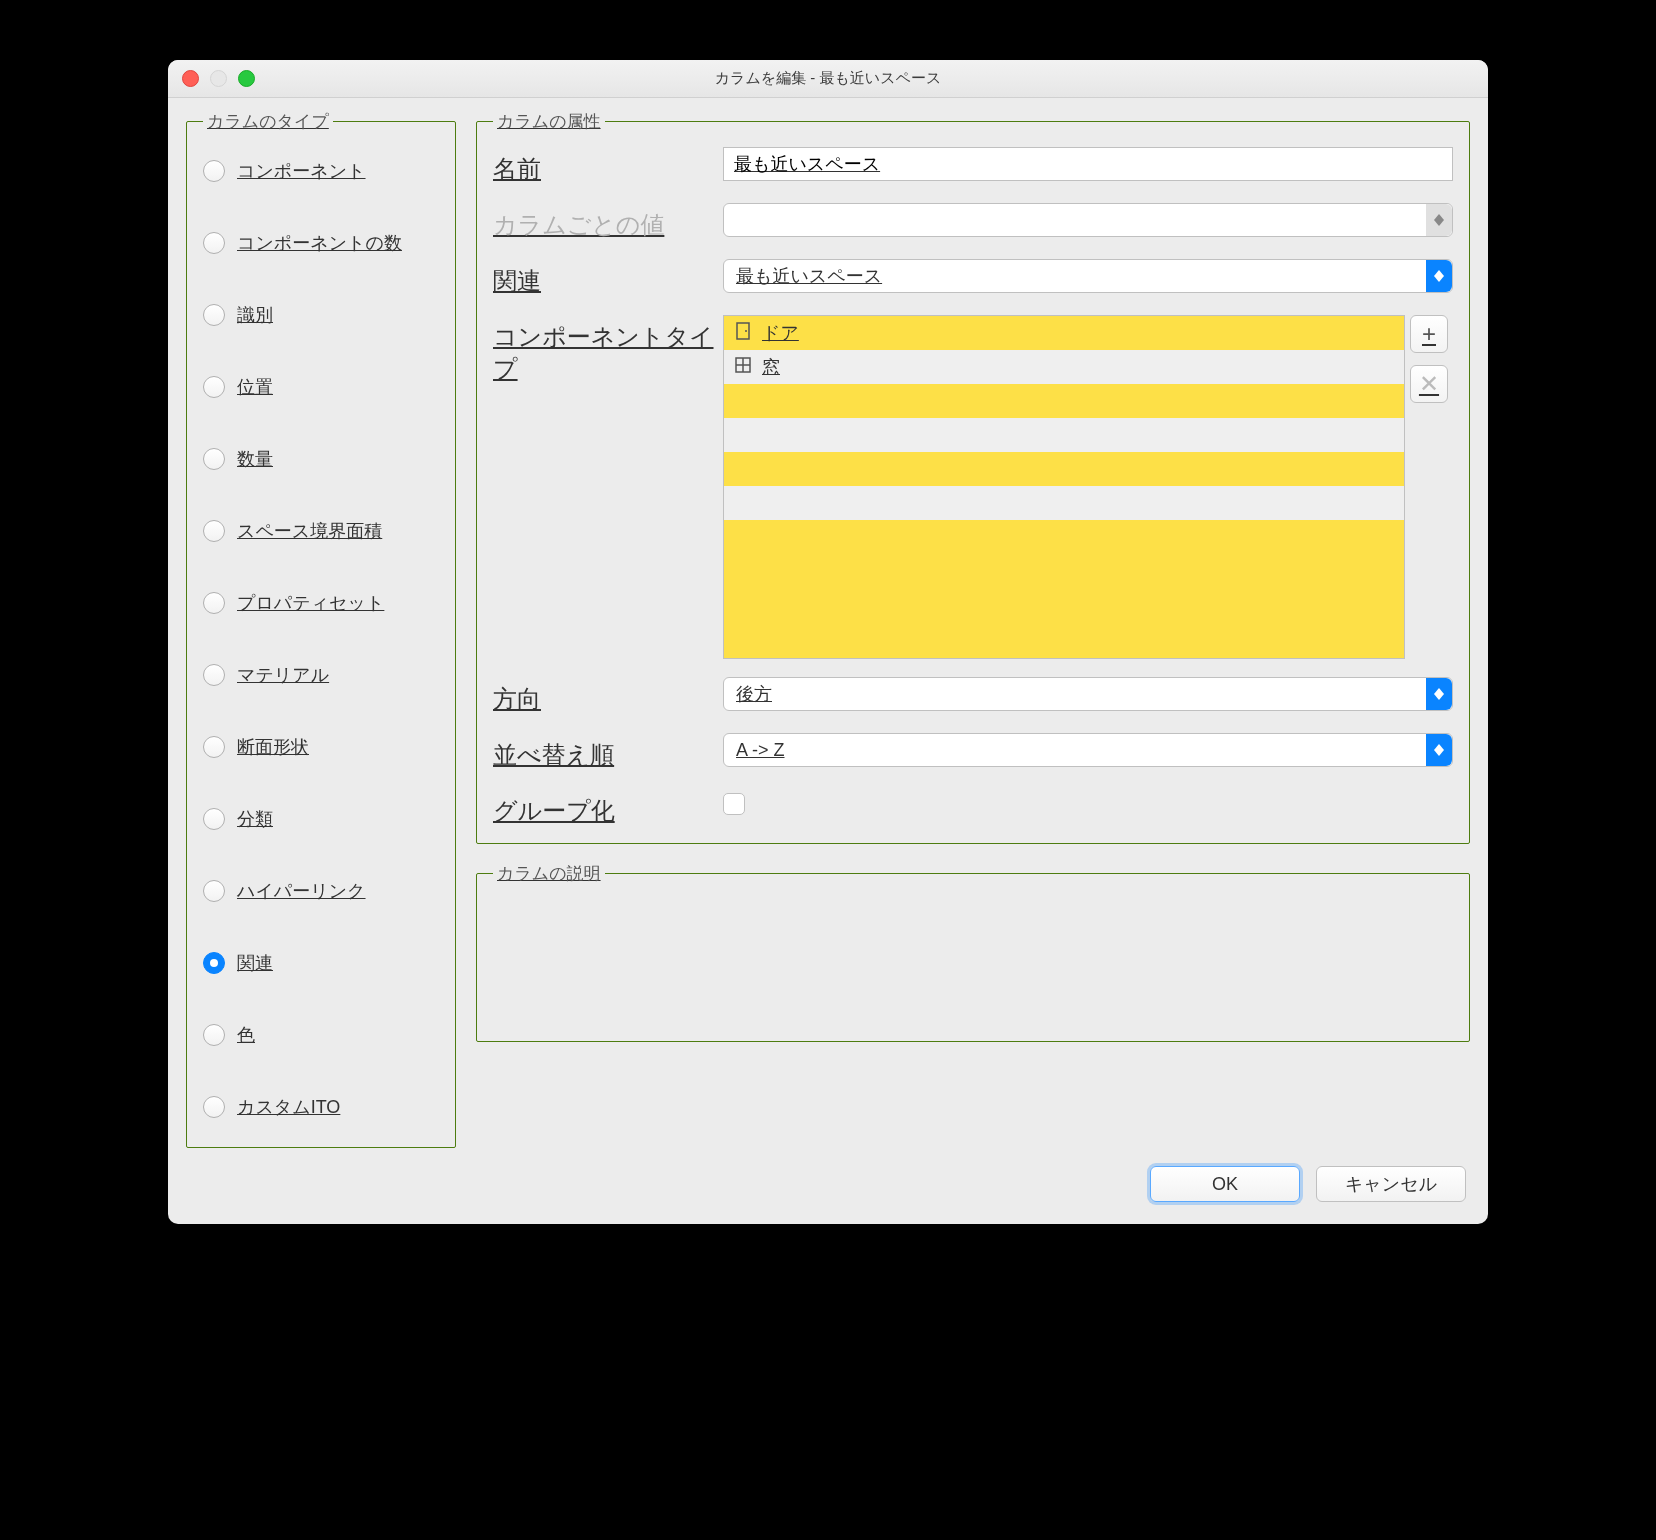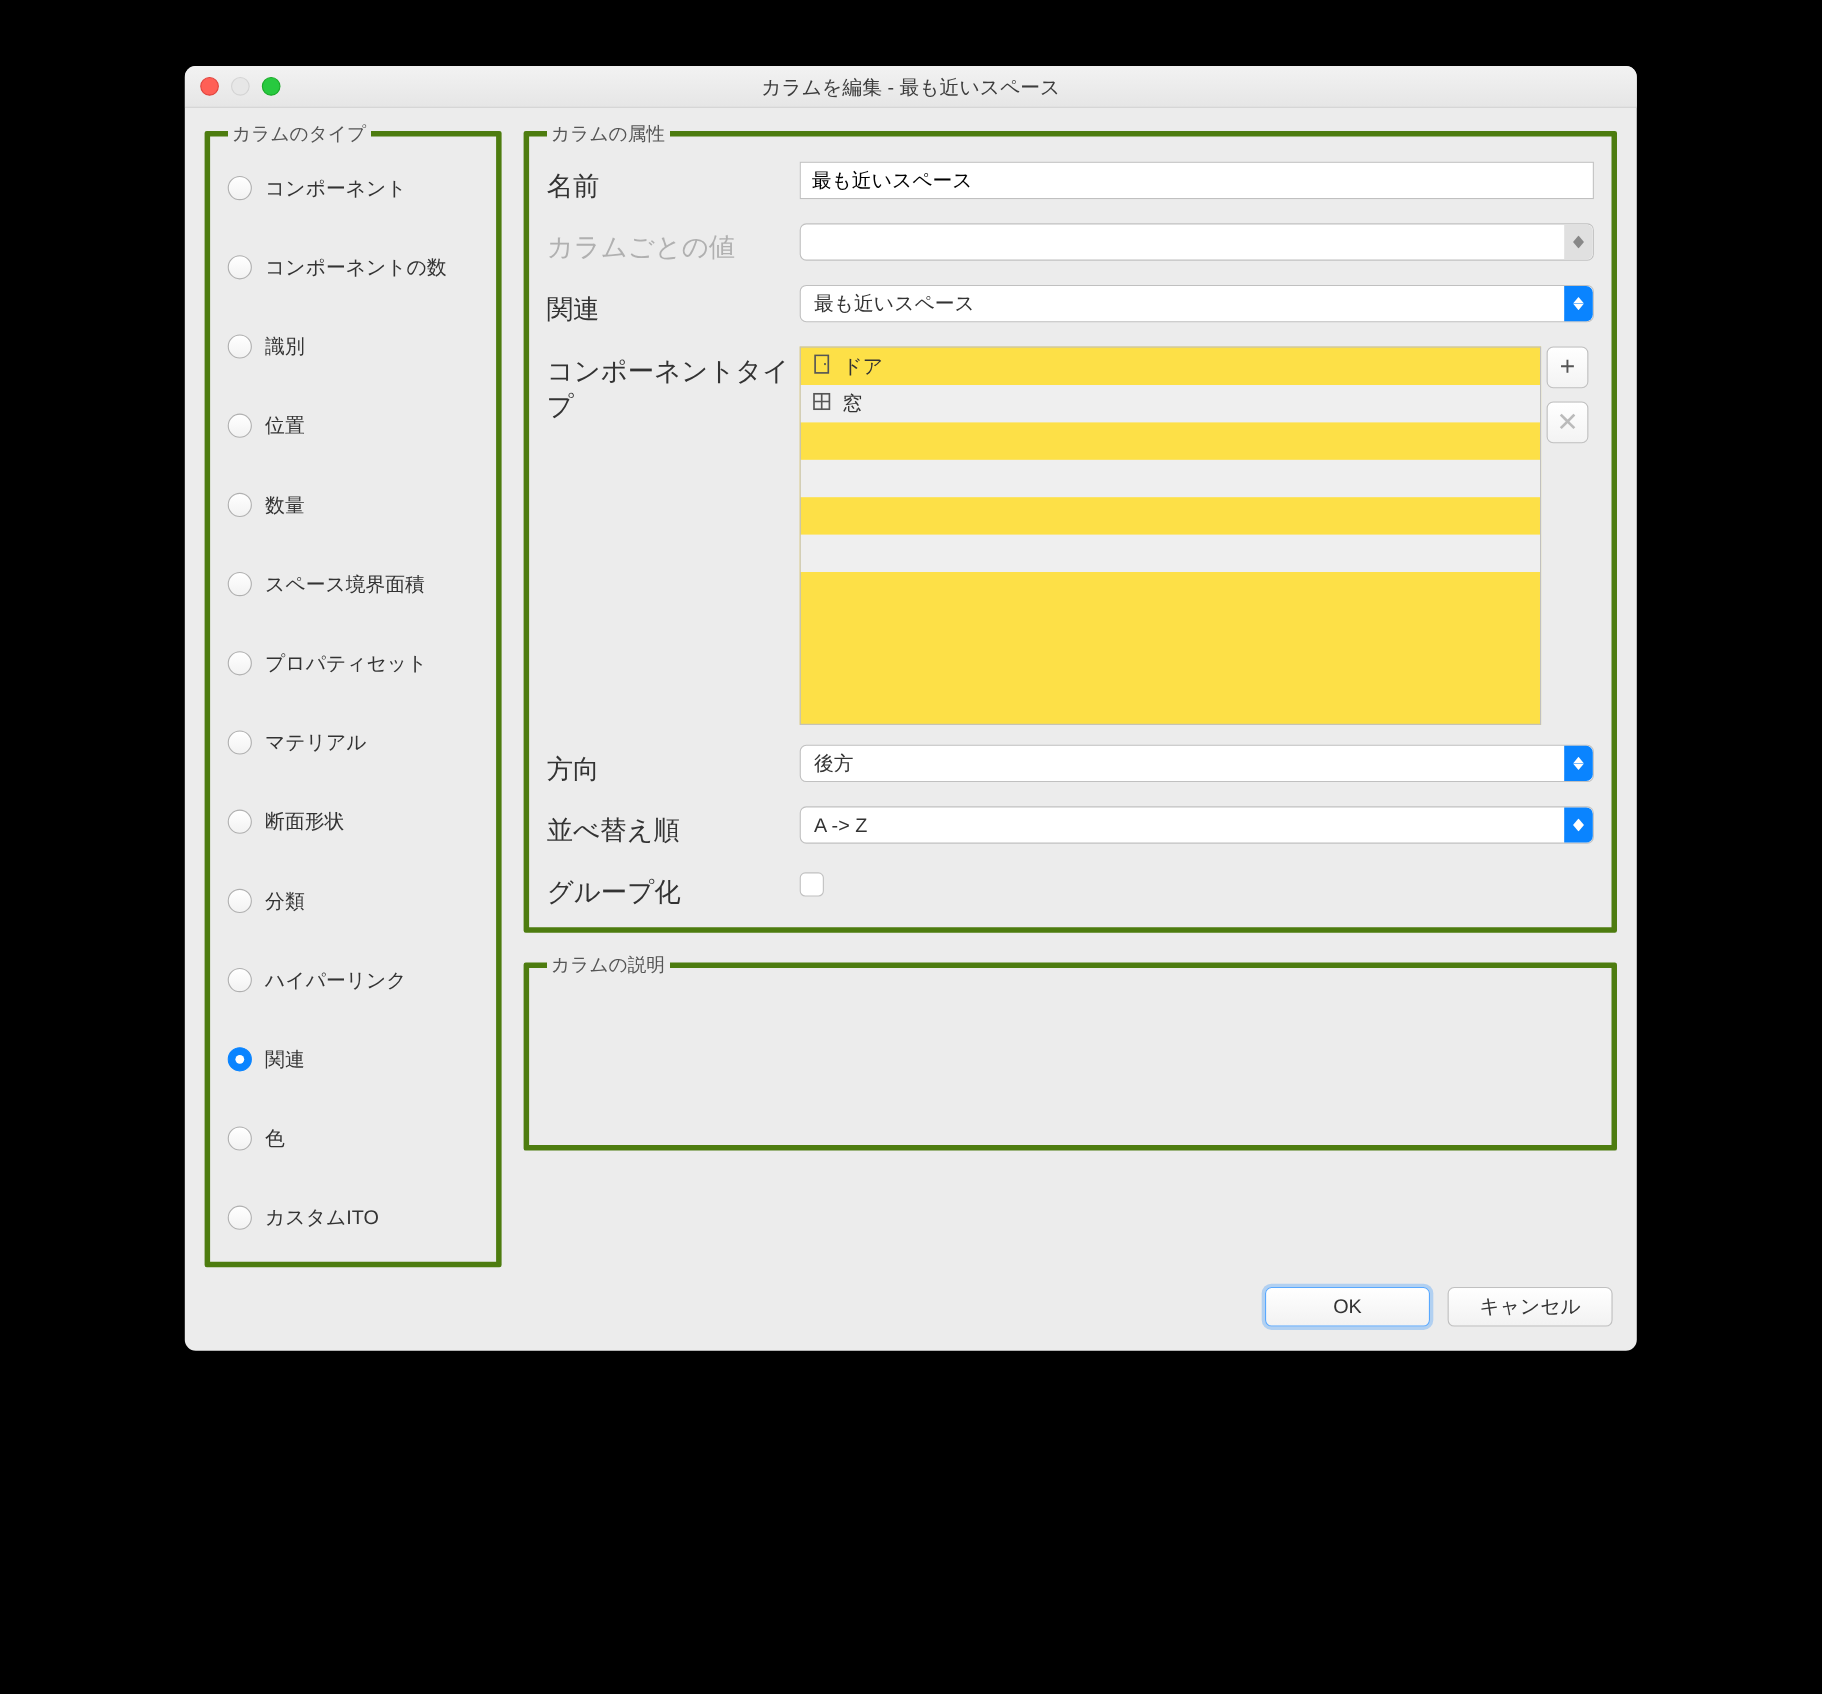--- a/index.html
+++ b/index.html
@@ -37,34 +37,35 @@
     .tl {
       width: 17px; height: 17px; border-radius: 50%;
     }
     .tl.red { background: #ff5f56; border: 1px solid #e0443e; }
     .tl.yellow { background: #e7e7e7; border: 1px solid #d4d4d4; }
     .tl.green { background: #27c93f; border: 1px solid #1aab29; }
     .titlebar .title {
       position: absolute;
       left: 0; right: 0;
       text-align: center;
-      font-size: 18px;
+      font-size: 15px;
       color: #3c3c3c;
       pointer-events: none;
     }
     .content {
       display: flex;
       padding: 12px 18px 18px 18px;
       gap: 20px;
     }
     fieldset {
-      border: 5px solid #4d7c0f;
+      border: 1px solid #4d7c0f;
       border-radius: 2px;
       padding: 14px 16px 16px 16px;
       position: relative;
+      text-decoration: underline;
     }
     fieldset > legend {
       font-size: 17px;
       color: #555;
       padding: 0 4px;
     }
     .col-left {
       flex: 0 0 270px;
     }
     .col-right {

